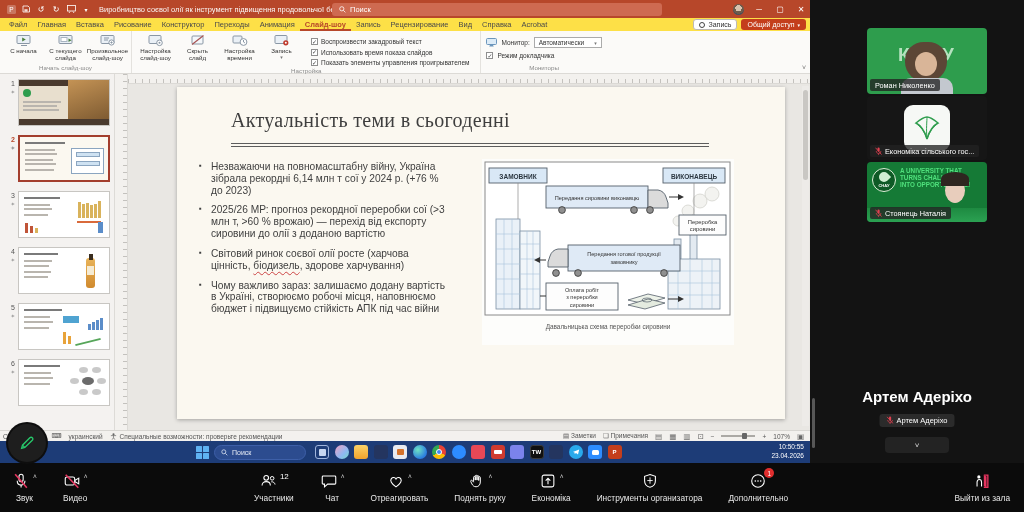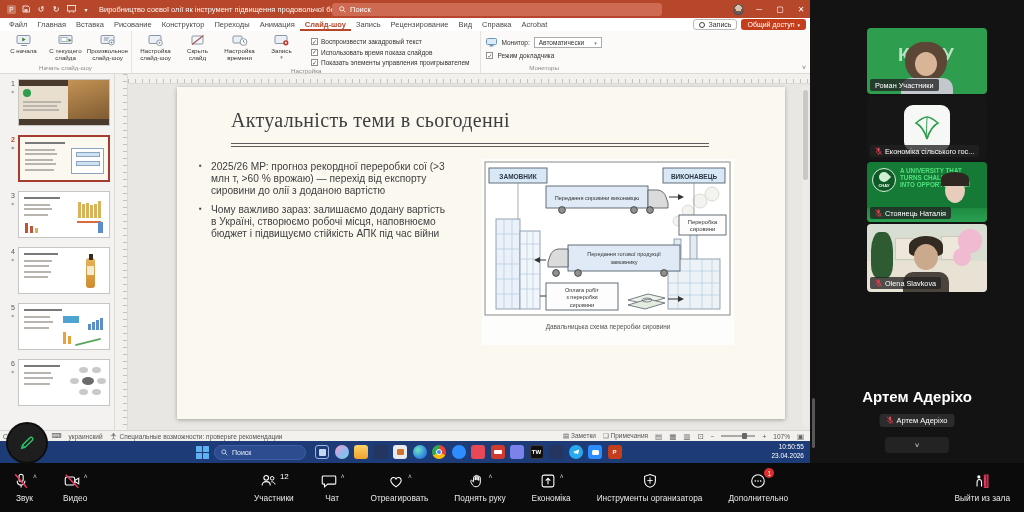--- a/index.html
+++ b/index.html
@@ -13,21 +13,21 @@
   .titlebar{height:18px;background:#B7472A;display:flex;align-items:center;color:#fff;position:relative;}
   .qat{display:flex;gap:5px;align-items:center;padding:0 6px;font-size:8px;}
   .qat .g{width:10px;height:10px;display:inline-flex;align-items:center;justify-content:center;font-size:8px;color:#fff;}
   .title-text{font-size:7.5px;white-space:nowrap;opacity:.95;margin-left:2px;}
   .tb-search{position:absolute;left:332px;top:2.5px;width:330px;height:13px;background:#CE6A51;border-radius:3px;display:flex;align-items:center;gap:4px;padding-left:7px;font-size:7.5px;color:#fff;}
   .tb-right{position:absolute;right:3px;top:0;height:18px;display:flex;align-items:center;gap:9px;}
   .avatar{width:11px;height:11px;border-radius:50%;background:radial-gradient(circle at 50% 38%,#d9c3ae 0 36%,#6d5b4c 37% 62%,#49505a 63%);}
   .winbtn{font-size:8px;color:#fff;width:12px;text-align:center;}
 
   
-  .tabrow{height:13px;background:#ffffff;display:flex;align-items:flex-end;padding-left:4px;position:relative;}
+  .tabrow{height:13px;background:#fde047;display:flex;align-items:flex-end;padding-left:4px;position:relative;}
   .tab{font-size:7.5px;color:#4a4a4a;padding:1px 5px 2px;white-space:nowrap;}
   .tab.active{color:#B7472A;font-weight:bold;border-bottom:2px solid #B7472A;padding-bottom:0;}
   .tabrow-right{position:absolute;right:4px;top:1px;display:flex;gap:4px;align-items:center;}
   .btn-record{background:#fff;border:1px solid #bdbab6;border-radius:3px;font-size:7px;color:#333;padding:1px 5px;display:flex;align-items:center;gap:3px;}
   .rec-dot{width:6px;height:6px;border-radius:50%;border:1.5px solid #444;}
   .btn-share-top{background:#C43E1C;color:#fff;border-radius:3px;font-size:7px;padding:2px 6px;display:flex;align-items:center;gap:3px;}
 
   
   .ribbon{height:43px;background:#FBFAF8;border-bottom:1px solid #DCDAD6;display:flex;position:relative;}
   .rgroup{display:flex;flex-direction:column;border-right:1px solid #E4E2DE;padding:2px 5px 0;}
@@ -424,21 +424,23 @@
         <div class="ruler-h"></div>
         <div class="vscroll">
             <span class="bar"></span>
           </div>
 
         <div class="slide">
           <div class="slide-title">Актуальність теми в сьогоденні</div>
           <div class="title-rule"></div>
 
           <ul class="bullets">
+            <li><span>Незважаючи на повномасштабну війну, Україна зібрала рекордні 6,14 млн т сої у 2024 р. (+76 % до 2023)</span></li>
             <li><span>2025/26 МР: прогноз рекордної переробки сої (&gt;3 млн т, &gt;60 % врожаю) — перехід від експорту сировини до олії з доданою вартістю</span></li>
+            <li><span>Світовий ринок соєвої олії росте (харчова цінність, </span><span class="wavy">біодизель</span><span>, здорове харчування)</span></li>
             <li><span>Чому важливо зараз: залишаємо додану вартість в Україні, створюємо робочі місця, наповнюємо бюджет і підвищуємо стійкість АПК під час війни</span></li>
           </ul>
 
           <div class="figure">
             <svg width="252" height="186" viewBox="0 0 252 186" font-family="Liberation Sans, sans-serif">
               <rect x="3" y="3" width="245" height="153" fill="#FFFFFF" stroke="#8a8a8a" stroke-width="1"></rect>
 
               <g>
                 <rect x="14" y="60" width="24" height="90" fill="#EAF1F8" stroke="#7A8FA3" stroke-width=".8"></rect>
                 <rect x="38" y="72" width="20" height="78" fill="#F1F6FA" stroke="#7A8FA3" stroke-width=".8"></rect>
@@ -599,21 +601,21 @@
   <div class="sidebar">
     <span class="sb-scroll"></span>
     <div class="tiles">
 
       <div class="tile t-kneu">
         <div class="kneu-logo">КНЕУ</div>
         <span class="sil" style="left:38px;top:14px;width:42px;height:40px;background:#5C4636;border-radius:45% 45% 50% 50%;"></span>
         <span class="sil" style="left:48px;top:24px;width:22px;height:24px;background:#D9B598;"></span>
         <span class="sil" style="left:34px;top:50px;width:52px;height:20px;border-radius:10px 10px 0 0;background:#C3C8CF;"></span>
         <span class="nameplate">
-            <span>Роман Участники</span>
+            <span>Роман Николенко</span>
           </span>
       </div>
 
       <div class="tile t-logo">
         <span class="logo-card">
           <svg width="30" height="30" viewBox="0 0 30 30">
             <path d="M15 26C13 18 8 12 4 10c6-5 9-6 11-6s5 1 11 6c-4 2-9 8-11 16z" fill="none" stroke="#2E9D4D" stroke-width="1.6"></path>
             <path d="M15 26C14 16 15 8 15 4M15 26c-3-9-7-13-9-14M15 26c3-9 7-13 9-14" fill="none" stroke="#2E9D4D" stroke-width="1"></path>
           </svg>
         </span>
@@ -642,39 +644,20 @@
           <svg width="7" height="9" viewBox="0 0 9 11">
               <rect x="3.2" y=".5" width="2.8" height="5.2" rx="1.4" fill="#E04050"></rect>
               <path d="M1.6 4.8c0 2 1.3 3.2 3 3.2s3-1.2 3-3.2" fill="none" stroke="#E04050" stroke-width=".9"></path>
               <line x1="4.6" y1="8" x2="4.6" y2="10" stroke="#E04050" stroke-width=".9"></line>
               <line x1=".6" y1=".6" x2="8.4" y2="9.4" stroke="#E04050" stroke-width="1.1"></line>
             </svg>
           <span>Стоянець Наталія</span>
         </span>
       </div>
 
-      <div class="tile t-olena">
-        <span class="bldg" style="left:28px;top:14px;width:30px;height:22px;"></span>
-        <span class="bldg" style="right:20px;top:12px;width:26px;height:24px;"></span>
-        <span class="tree"></span>
-        <span class="flower" style="right:2px;top:2px;width:30px;height:30px;"></span>
-        <span class="flower" style="right:14px;top:22px;width:22px;height:22px;"></span>
-        <span class="sil" style="left:42px;top:12px;width:34px;height:20px;border-radius:50% 50% 20% 20%;background:#332A22;"></span>
-        <span class="sil" style="left:47px;top:20px;width:24px;height:26px;background:#CBA98C;"></span>
-        <span class="sil" style="left:36px;top:48px;width:46px;height:20px;border-radius:10px 10px 0 0;background:#4A443C;"></span>
-        <span class="nameplate">
-          <svg width="7" height="9" viewBox="0 0 9 11">
-              <rect x="3.2" y=".5" width="2.8" height="5.2" rx="1.4" fill="#E04050"></rect>
-              <path d="M1.6 4.8c0 2 1.3 3.2 3 3.2s3-1.2 3-3.2" fill="none" stroke="#E04050" stroke-width=".9"></path>
-              <line x1="4.6" y1="8" x2="4.6" y2="10" stroke="#E04050" stroke-width=".9"></line>
-              <line x1=".6" y1=".6" x2="8.4" y2="9.4" stroke="#E04050" stroke-width="1.1"></line>
-            </svg>
-          <span>Olena Slavkova</span>
-        </span>
-      </div>
     </div>
 
     <div class="novid-name">Артем Адеріхо</div>
     <div class="novid-pill">
       <svg width="7" height="9" viewBox="0 0 9 11">
           <rect x="3.2" y=".5" width="2.8" height="5.2" rx="1.4" fill="#E04050"></rect>
           <path d="M1.6 4.8c0 2 1.3 3.2 3 3.2s3-1.2 3-3.2" fill="none" stroke="#E04050" stroke-width=".9"></path>
           <line x1="4.6" y1="8" x2="4.6" y2="10" stroke="#E04050" stroke-width=".9"></line>
           <line x1=".6" y1=".6" x2="8.4" y2="9.4" stroke="#E04050" stroke-width="1.1"></line>
         </svg>

